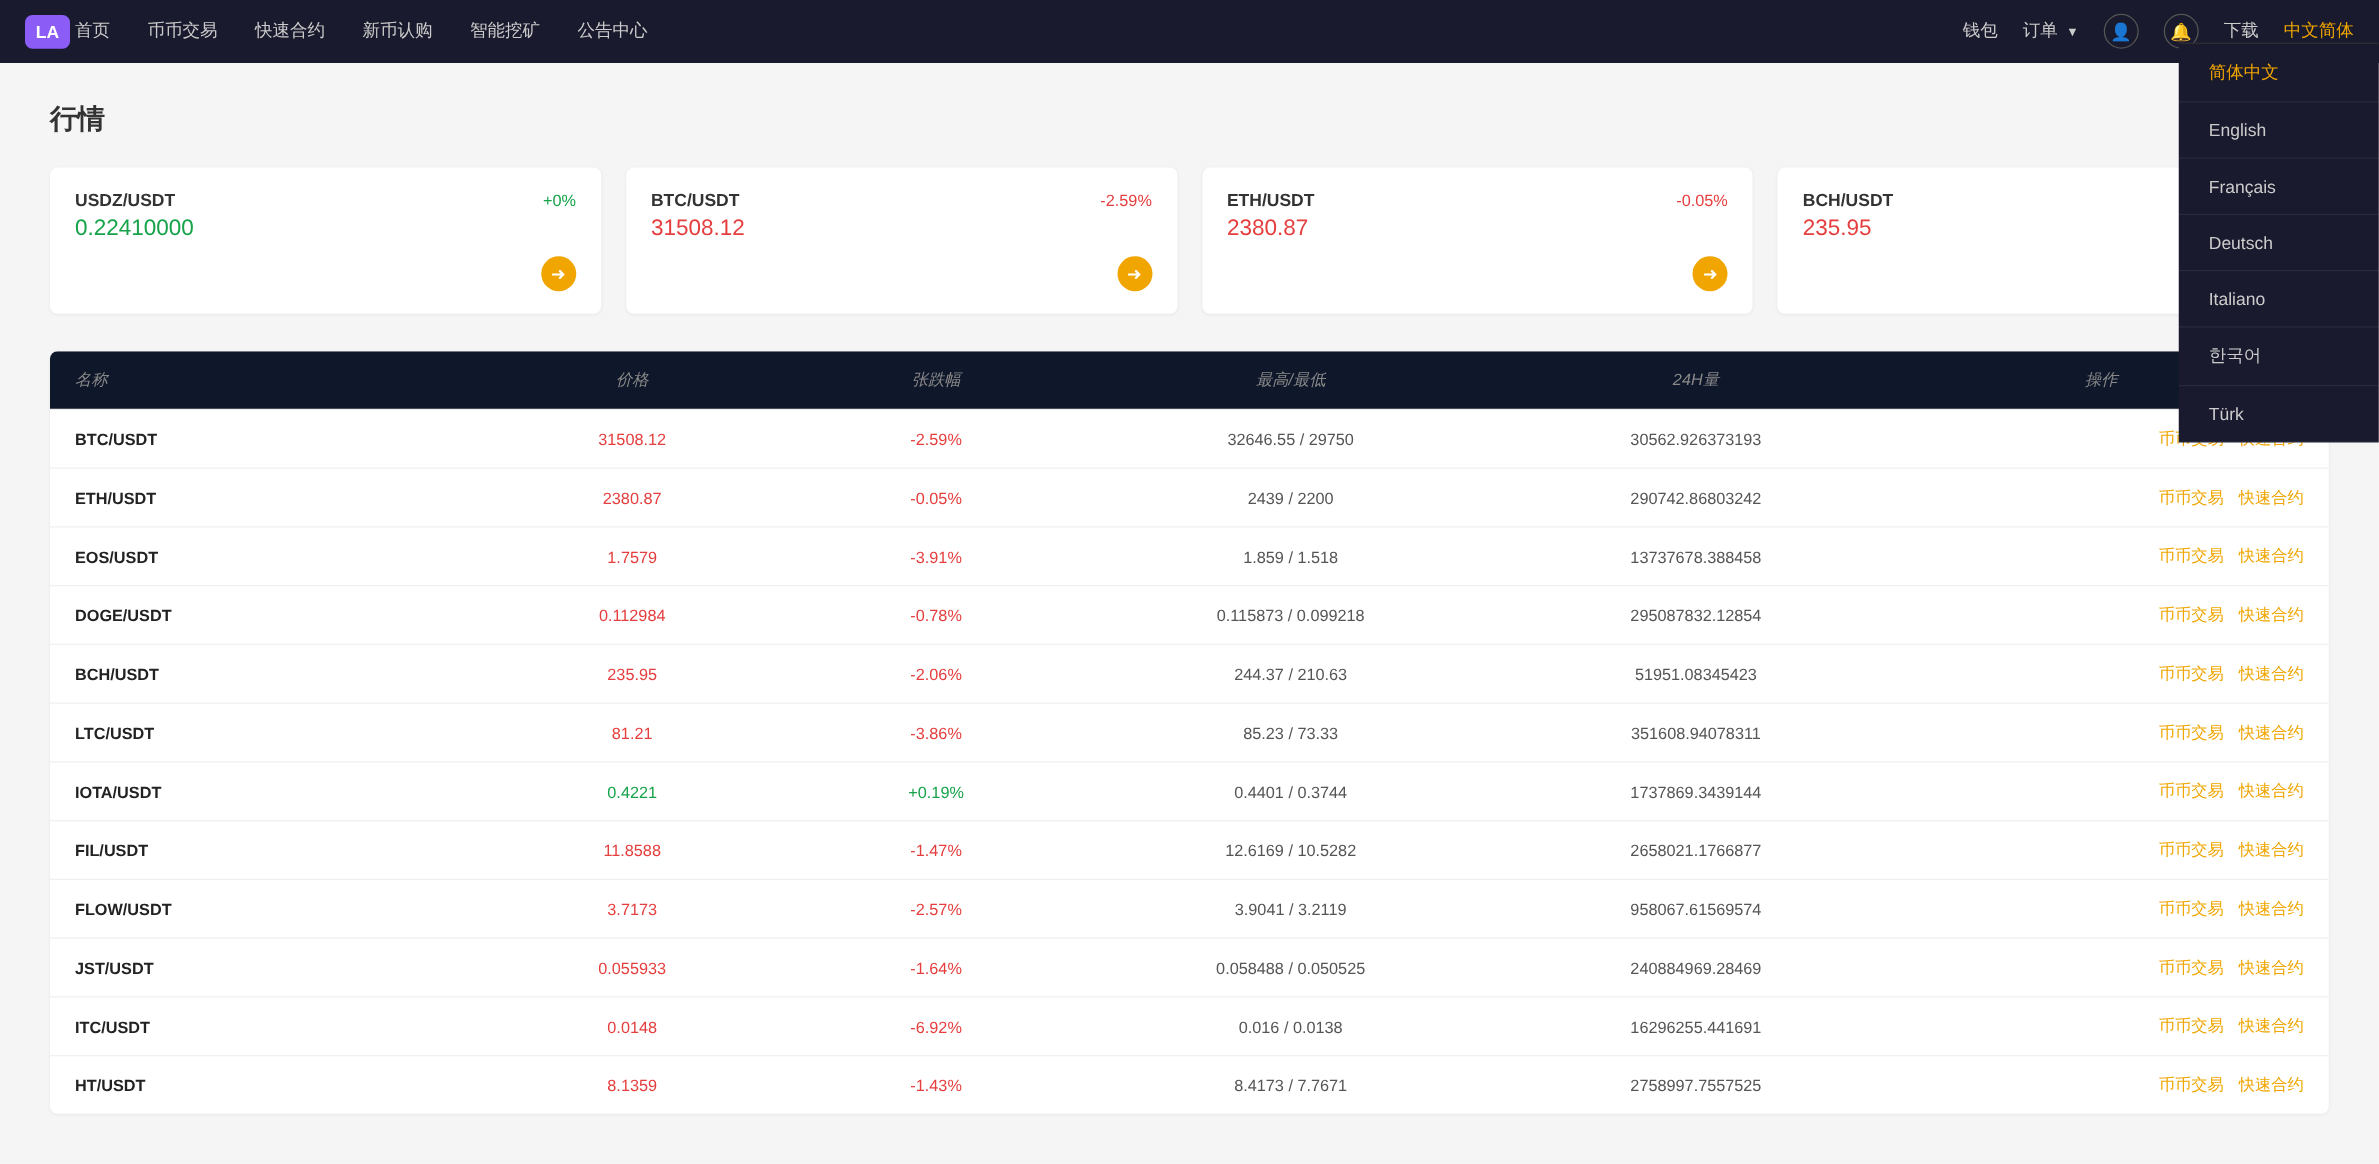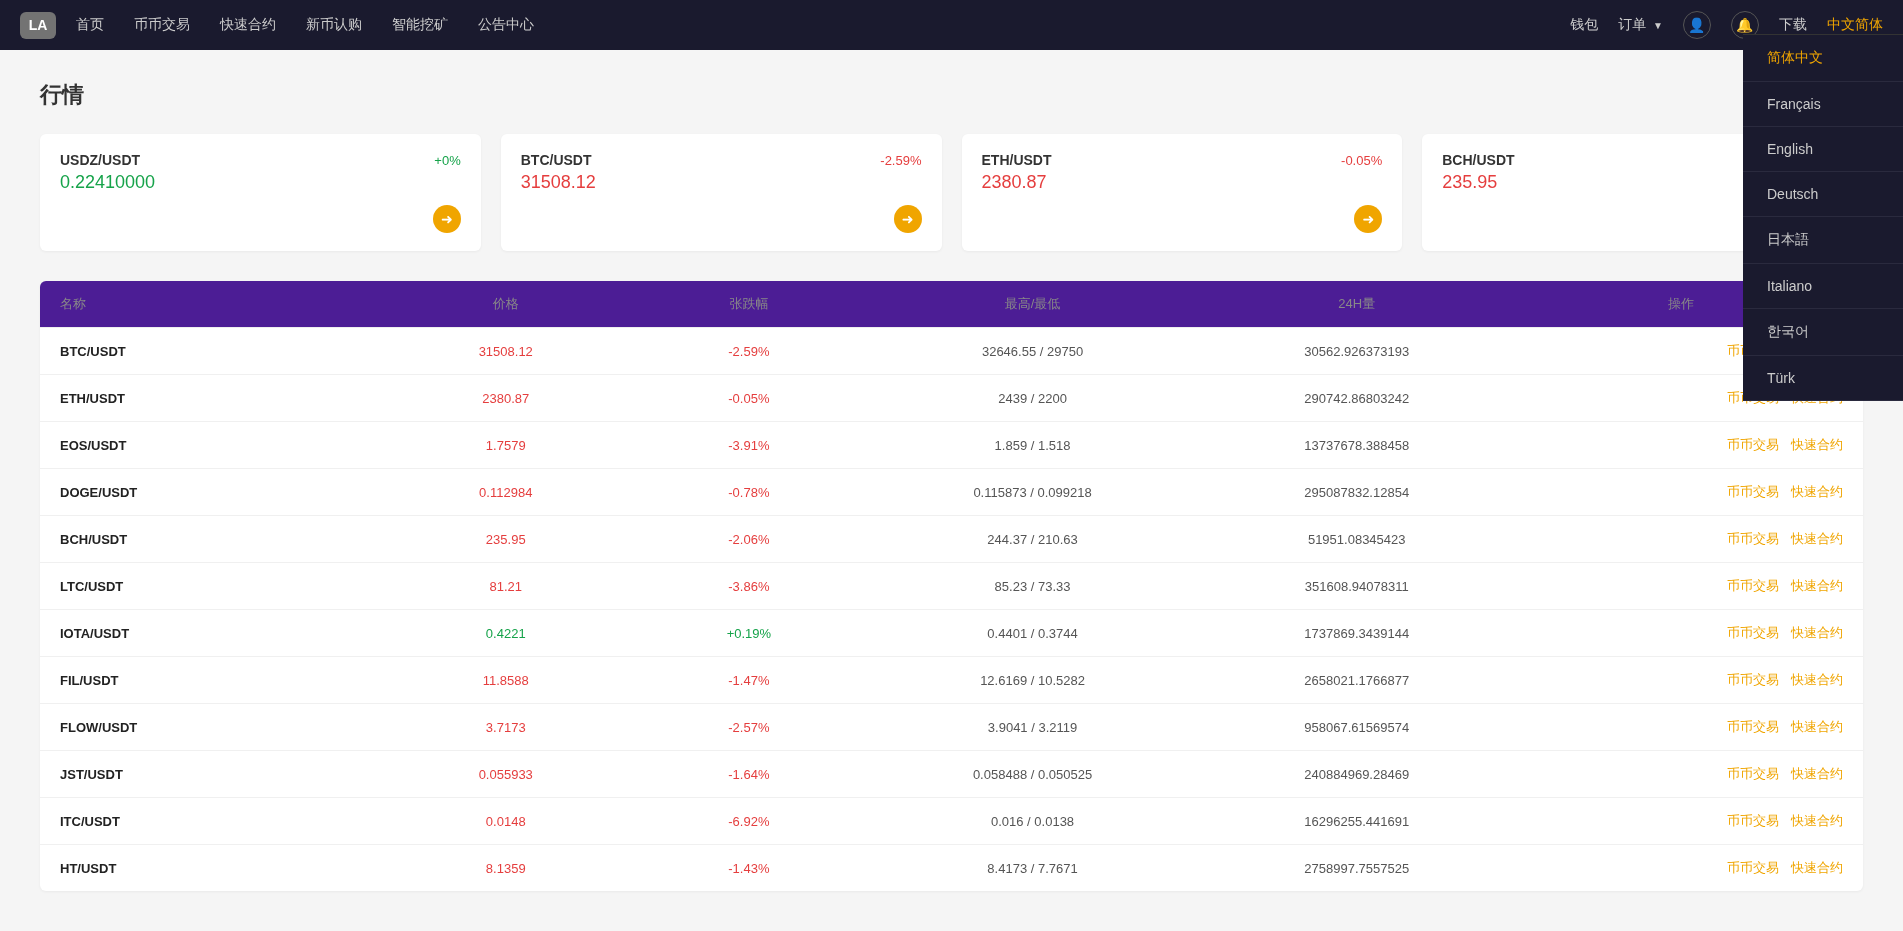--- a/index.html
+++ b/index.html
@@ -11,25 +11,25 @@
       height: 50px;
       display: flex;
       align-items: center;
       padding: 0 20px;
       position: fixed;
       top: 0; left: 0; right: 0;
       z-index: 100;
     }
     .logo {
       width: 36px; height: 27px;
-      background: #737373;
+      background: #8b5cf6;
       border-radius: 6px;
       display: flex; align-items: center; justify-content: center;
       color: white; font-weight: bold; font-size: 14px;
-      margin-right: 20px;
+      margin-right: 4px;
       flex-shrink: 0;
     }
     .nav { display: flex; gap: 30px; flex: 1; }
     .nav-item {
       color: #ccc;
       font-size: 14px;
       cursor: pointer;
       white-space: nowrap;
     }
     .header-right {
@@ -132,22 +132,23 @@
     .market-table {
       background: white;
       border-radius: 6px;
       box-shadow: 0 1px 3px rgba(0,0,0,0.05);
       overflow: hidden;
     }
     .table-header {
       display: grid;
       grid-template-columns: 2fr 1.5fr 1.5fr 2fr 2fr 2fr;
       padding: 14px 20px;
-      background: #4c1d95;
+      background: #0f172a;
       border-bottom: 1px solid #eee;
+      font-style: italic;
     }
     .th {
       font-size: 13px;
       color: #888;
       font-weight: 400;
     }
     .th:last-child { text-align: right; }
     .th:not(:first-child) { text-align: center; }
     .th:nth-child(2) { text-align: center; }
 
@@ -191,24 +192,23 @@
     </span>
     <div class="icon-circle">👤</div>
     <div class="icon-circle">🔔</div>
     <span class="btn">下载</span>
     <span class="lang-btn">中文简体</span>
   </div>
 </header>
 
 <div class="lang-dropdown">
   <div class="lang-dropdown-item active">简体中文</div>
+  <div class="lang-dropdown-item">English</div>
   <div class="lang-dropdown-item">Français</div>
-  <div class="lang-dropdown-item">English</div>
   <div class="lang-dropdown-item">Deutsch</div>
-  <div class="lang-dropdown-item">日本語</div>
   <div class="lang-dropdown-item">Italiano</div>
   <div class="lang-dropdown-item">한국어</div>
   <div class="lang-dropdown-item">Türk</div>
 </div>
 
 <main class="main">
   <h1 class="page-title">行情</h1>
 
   <div class="ticker-cards">
 

